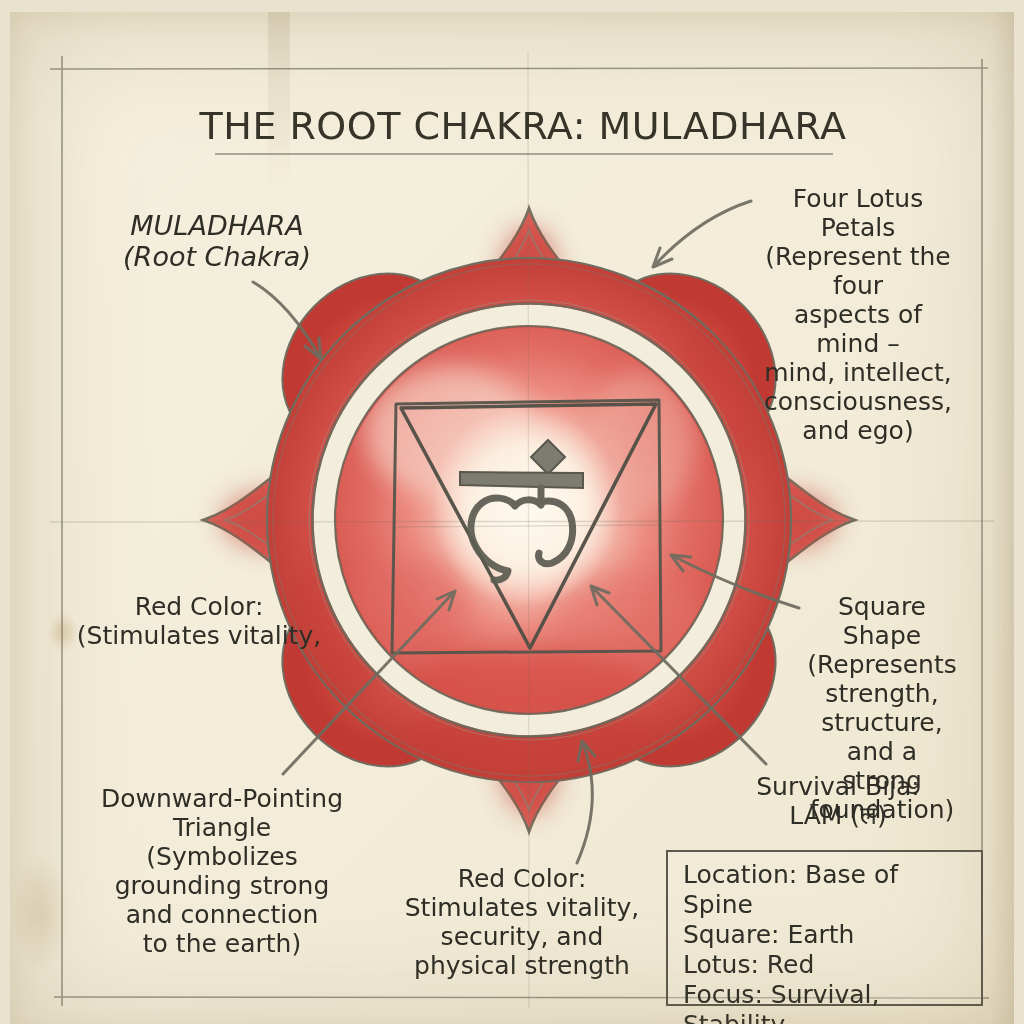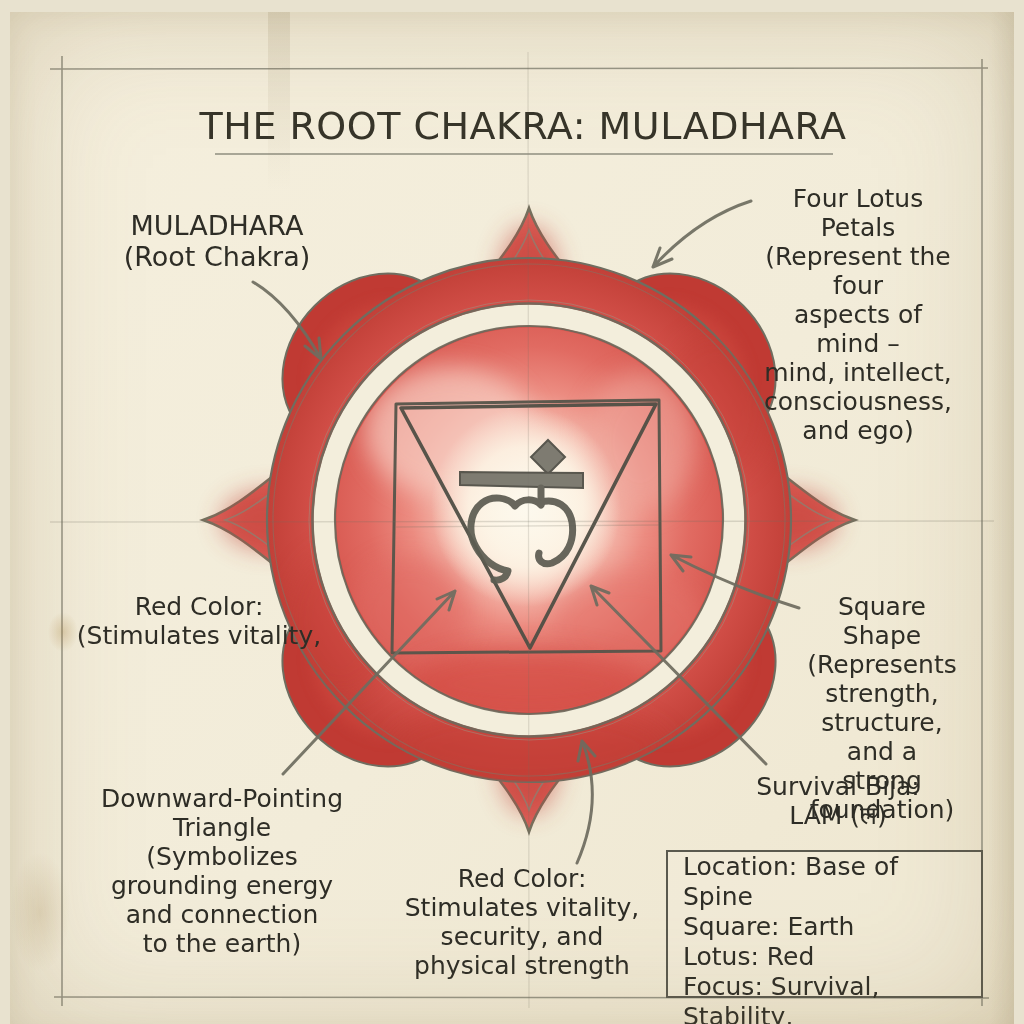--- a/index.html
+++ b/index.html
@@ -2,26 +2,26 @@
 <html><head>
 <meta charset="utf-8">
 <style>
   html,body{margin:0;padding:0;background:#e8e2cf;}
   .stage{position:relative;width:1004px;height:1024px;margin:12px auto;overflow:hidden;
          background:linear-gradient(135deg,#f5efdd 0%,#f2ecd9 55%,#eee6cf 100%);
          font-family:"DejaVu Sans","Liberation Sans",sans-serif;color:#2f2e27;}
   .stage svg{position:absolute;left:0;top:0;}
   .lbl{position:absolute;transform:translateX(-50%);text-align:center;white-space:pre-line;
        font-size:25px;line-height:1.16;font-weight:400;color:#2e2d26;}
-  .lbl-big{font-size:27px;}
+  .lbl-big{font-size:27px;font-style:italic;}
   .title{position:absolute;transform:translateX(-50%);font-size:38px;letter-spacing:.5px;
          color:#37352a;white-space:nowrap;font-weight:400;}
   .title-rule{position:absolute;height:2px;background:#8f8d7f;opacity:.75;}
   .infobox{position:absolute;border:2px solid #5a594e;background:rgba(244,238,221,.35);
-           padding:0 8px 6px 15px;font-size:25px;line-height:30px;text-align:left;}
+           padding:8px 8px 6px 15px;font-size:25px;line-height:30px;text-align:left;}
   .infobox div{white-space:pre-wrap;}
   .vignette{position:absolute;inset:0;pointer-events:none;
             box-shadow:inset 0 0 130px rgba(135,112,66,.26), inset 0 0 28px rgba(150,125,80,.14);}
   .stain1{position:absolute;left:38px;top:600px;width:30px;height:40px;border-radius:50%;
           background:radial-gradient(closest-side,rgba(165,125,55,.28),rgba(165,125,55,0));}
   .stain2{position:absolute;left:0px;top:840px;width:60px;height:120px;border-radius:50%;
           background:radial-gradient(closest-side,rgba(150,115,55,.18),rgba(150,115,55,0));}
   .crease-top{position:absolute;left:258px;top:0;width:22px;height:180px;
           background:linear-gradient(to bottom,rgba(120,100,60,.14),rgba(120,100,60,0));}
   .crease-right{position:absolute;left:980px;top:0;width:44px;height:1024px;
@@ -179,21 +179,21 @@
 (Stimulates vitality,</div>
 
   <div class="lbl" style="left:872px;top:580px">Square Shape
 (Represents strength,
 structure, and a
 strong foundation)</div>
 
   <div class="lbl" style="left:212px;top:772px">Downward-Pointing
 Triangle
 (Symbolizes
-grounding energy
+grounding strong
 and connection
 to the earth)</div>
 
   <div class="lbl" style="left:512px;top:852px">Red Color:
 Stimulates vitality,
 security, and
 physical strength</div>
 
   <div class="lbl" style="left:828px;top:760px">Survival Bija: LAM (लं)</div>
 

